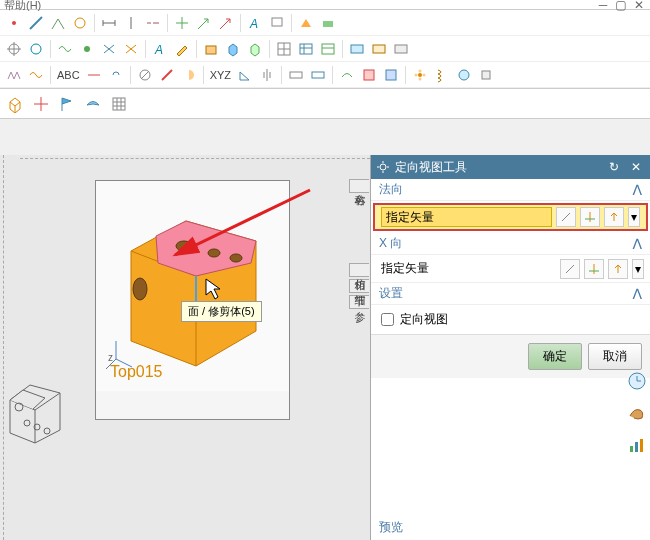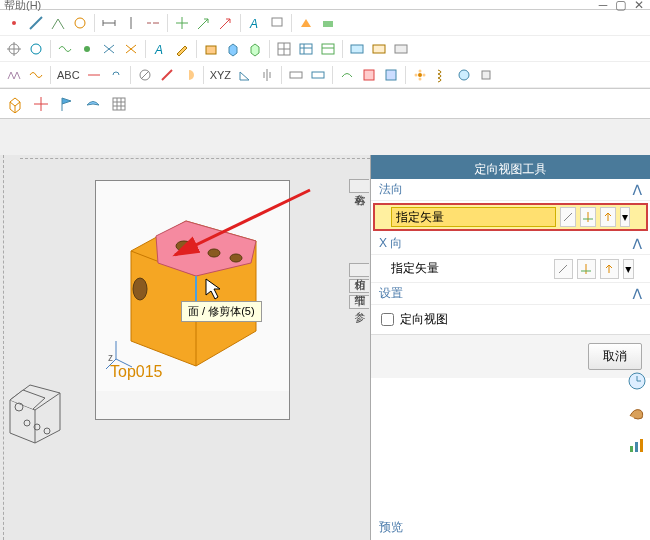--- a/index.html
+++ b/index.html
@@ -27,32 +27,32 @@
   .viewbox { position: absolute; left: 95px; top: 25px; width: 195px; height: 240px; background: #f5f5f5; border: 1px solid #888; }
   .viewbox-title { background: #4a9de0; color: #fff; padding: 4px 8px; font-size: 12px; }
   .viewbox-body { position: relative; height: 210px; background: #fafafa; }
   .tooltip { position: absolute; left: 85px; top: 120px; background: #ffffe0; border: 1px solid #999; padding: 2px 6px; font-size: 11px; white-space: nowrap; z-index: 5; }
   .axis-lbl { position: absolute; left: 12px; bottom: 28px; font-size: 10px; color: #666; }
   .obj-lbl { position: absolute; left: 14px; bottom: 10px; font-size: 16px; color: #d88a00; }
 
   .arrow { position: absolute; left: 160px; top: 30px; width: 160px; height: 80px; z-index: 20; pointer-events: none; }
 
   .rpanel { position: absolute; right: 0; top: 155px; width: 280px; bottom: 0; background: #fff; border-left: 1px solid #aaa; display: flex; flex-direction: column; }
-  .rhead { background: #4a7a9a; color: #fff; height: 24px; display: flex; align-items: center; padding: 0 6px; gap: 6px; flex-direction: column; }
+  .rhead { background: #4a7a9a; color: #fff; height: 24px; display: flex; align-items: center; padding: 0 6px; gap: 6px; }
   .rhead .spacer { flex: 1; }
   .rhead .hbtn { width: 16px; height: 16px; display: flex; align-items: center; justify-content: center; cursor: pointer; color: #fff; }
   .gear { width: 12px; height: 12px; }
 
   .rtabs { position: absolute; left: -22px; top: 24px; width: 22px; }
   .rtab { writing-mode: vertical-rl; background: #eee; border: 1px solid #aaa; border-right: none; padding: 6px 2px; font-size: 11px; color: #444; margin-bottom: 2px; cursor: pointer; }
 
   .rbody { flex: 1; overflow: hidden; position: relative; }
   .row-label { height: 22px; display: flex; align-items: center; padding: 0 8px; color: #4a7aaa; border-bottom: 1px solid #eee; }
   .row-label .exp { margin-left: auto; color: #4a7aaa; font-size: 14px; cursor: pointer; }
-  .field-row { height: 28px; display: flex; align-items: center; padding: 0 16px; gap: 4px; border-bottom: 1px solid #eee; }
+  .field-row { height: 28px; display: flex; align-items: center; padding: 0 6px; gap: 4px; border-bottom: 1px solid #eee; }
   .field-row.hl { background: #fff0a0; border: 2px solid #d04040; margin: 2px; }
   .field-row input[type=text] { flex: 1; height: 20px; border: 1px solid #ccc; padding: 0 4px; background: transparent; }
   .field-row.hl input[type=text] { background: #ffe070; border: 1px solid #d0b000; }
   .minibtn { width: 20px; height: 20px; border: 1px solid #ccc; background: #fafafa; display: flex; align-items: center; justify-content: center; cursor: pointer; }
   .chk-row { padding: 6px 10px; display: flex; align-items: center; gap: 6px; }
 
   .btns { display: flex; justify-content: flex-end; gap: 6px; padding: 8px; border-top: 1px solid #ddd; background: #f4f4f4; }
   .btn { padding: 4px 14px; border: 1px solid #aaa; background: linear-gradient(#fff,#e8e8e8); cursor: pointer; border-radius: 2px; }
   .btn.primary { background: linear-gradient(#cde5ca,#a8d0a0); }
 
@@ -543,20 +543,21 @@
     <div class="row-label">
       <span>设置</span>
       <span class="exp">ᐱ</span>
     </div>
     <div class="chk-row">
       <input type="checkbox" style="">
       <span>定向视图</span>
     </div>
 
     <div class="btns">
+      <div class="btn primary">确定</div>
       <div class="btn">取消</div>
     </div>
 
     <div class="preview-lbl">预览</div>
   </div>
 </div>
 
 <div class="side-icons">
   <div class="sic">
       <svg width="22" height="22">

